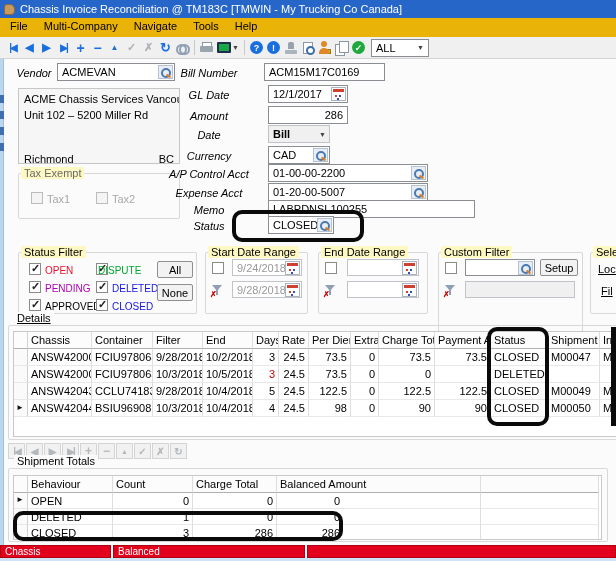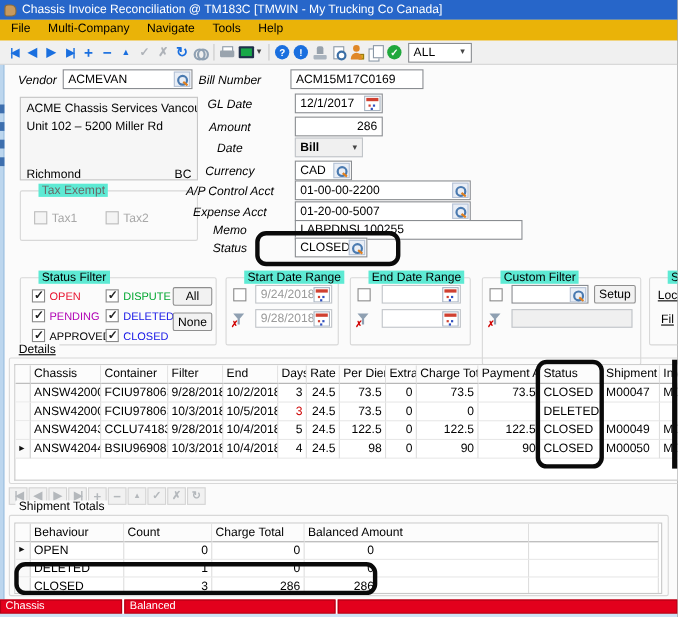--- a/index.html
+++ b/index.html
@@ -73,21 +73,21 @@
   .lk::before{content:'';position:absolute;left:2px;top:2px;width:6px;height:6px;border:2px solid #4a7ab0;border-radius:50%;}
   .lk::after{content:'';position:absolute;right:1px;bottom:1px;width:5px;height:2px;background:#e08020;transform:rotate(40deg);}
   .btn-cal{position:absolute;right:1px;top:1px;width:15px;height:14px;background:#fff;border:1px solid #a8b4c2;}
   .btn-cal::before{content:'';position:absolute;left:1px;top:1px;right:1px;height:3px;background:#d04030;}
   .btn-cal::after{content:'';position:absolute;left:3px;top:7px;width:2px;height:2px;background:#d04030;
                   box-shadow:4px 0 0 #3050c0, 2px 3px 0 #3050c0;}
   .addr-box{position:absolute;left:18px;top:88px;width:162px;height:76px;background:#f6f6f6;
             border:1px solid #c6c6c6;padding:4px 5px;overflow:hidden;}
   .addr-line{white-space:nowrap;font-size:11px;}
   .grp{position:absolute;border:1px solid #d8d8d8;border-radius:2px;}
-  .grp-title{position:absolute;top:-7px;left:16px;background:#5eead4;padding:0 3px;font-size:11px;white-space:nowrap;}
+  .grp-title{position:absolute;top:-7px;left:2px;background:#fef9c3;padding:0 3px;font-size:11px;white-space:nowrap;}
   .cb{position:absolute;width:12px;height:12px;border:1px solid #8a8a8a;background:#fff;}
   .cb.checked::after{content:'\2713';position:absolute;left:1px;top:-2px;font-size:11px;font-weight:bold;color:#222;}
   .cb.disabled{border-color:#bcbcbc;background:#f4f4f4;}
   .cb-label{position:absolute;font-size:10px;white-space:nowrap;}
   .push-btn{position:absolute;height:17px;background:#f2f2f2;border:1px solid #8f8f8f;border-radius:2px;
             font-size:11px;display:flex;align-items:center;justify-content:center;}
   .ico-funnel{position:absolute;width:14px;height:13px;}
   .ico-funnel::before{content:'';position:absolute;left:1px;top:1px;border-left:5px solid transparent;
                       border-right:5px solid transparent;border-top:6px solid #8fa0b2;}
   .ico-funnel::after{content:'';position:absolute;left:5px;top:6px;width:2px;height:5px;background:#8fa0b2;}
@@ -242,21 +242,21 @@
     <span class="lbl" style="left:154px;top:51px;width:110px">Amount</span>
     <div class="fld num-val" style="left:268px;top:47px;width:80px"><span>286</span></div>
 
     <span class="lbl" style="left:154px;top:70px;width:110px">Date</span>
     <div class="fld disabled" style="left:268px;top:66px;width:62px">
       <span>Bill</span>
       <span class="dd-arrow" style="position:absolute;right:3px;top:5px">▼</span>
     </div>
 
     <span class="lbl" style="left:154px;top:91px;width:110px">Currency</span>
-    <div class="fld" style="left:268px;top:87px;width:52px">
+    <div class="fld" style="left:268px;top:87px;width:62px">
       <span>CAD</span>
       <span class="lk"></span>
     </div>
 
     <span class="lbl" style="left:154px;top:109px;width:110px">A/P Control Acct</span>
     <div class="fld" style="left:268px;top:105px;width:160px">
       <span>01-00-00-2200</span>
       <span class="lk"></span>
     </div>
 
@@ -279,21 +279,21 @@
 
     <div class="grp" style="left:18px;top:193px;width:179px;height:62px">
       <span class="grp-title">Status Filter</span>
       <span class="cb checked" style="left:10px;top:10px"></span>
       <span class="cb-label" style="left: 26px; top: 12px; color: rgb(232, 17, 45);">OPEN</span>
       <span class="cb checked" style="left:10px;top:28px"></span>
       <span class="cb-label" style="left: 26px; top: 30px; color: rgb(176, 0, 180);">PENDING</span>
       <span class="cb checked" style="left:10px;top:46px"></span>
       <span class="cb-label" style="left: 26px; top: 48px; color: rgb(0, 0, 0);">APPROVED</span>
       <span class="cb checked" style="left:77px;top:10px"></span>
-      <span class="cb-label" style="left: 93px; top: 12px; color: rgb(0, 166, 47);">DISPUTE</span>
+      <span class="cb-label" style="left: 79px; top: 12px; color: rgb(0, 166, 47);">DISPUTE</span>
       <span class="cb checked" style="left:77px;top:28px"></span>
       <span class="cb-label" style="left: 93px; top: 30px; color: rgb(20, 20, 230);">DELETED</span>
       <span class="cb checked" style="left:77px;top:46px"></span>
       <span class="cb-label" style="left: 93px; top: 48px; color: rgb(20, 20, 230);">CLOSED</span>
       <span class="push-btn" style="left:138px;top:8px;width:36px">All</span>
       <span class="push-btn" style="left:138px;top:31px;width:36px">None</span>
     </div>
 
     <div class="grp" style="left:205px;top:193px;width:103px;height:62px">
       <span class="grp-title">Start Date Range</span>

